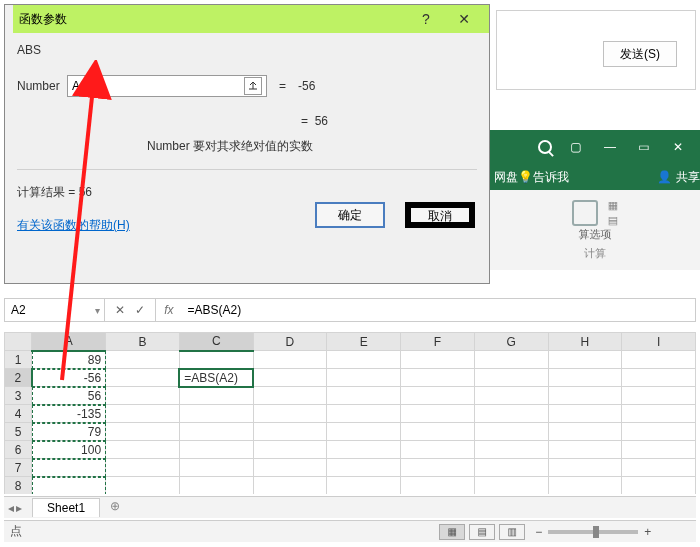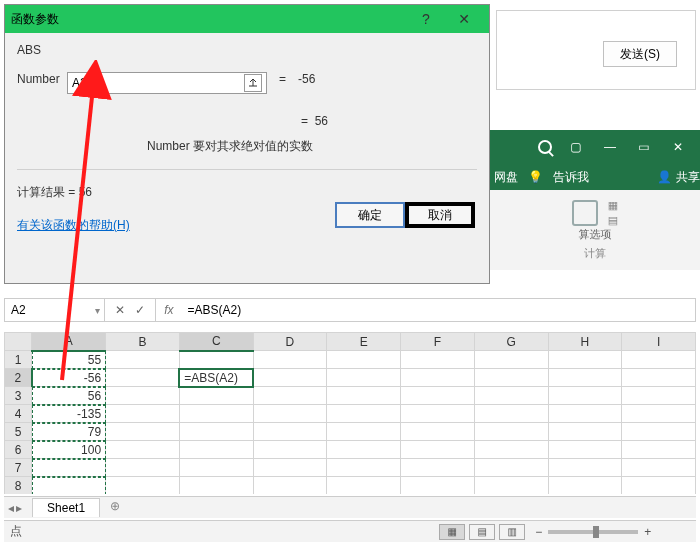--- a/index.html
+++ b/index.html
@@ -1,52 +1,52 @@
 <!DOCTYPE html>
 <html><head>
 <meta charset="utf-8">
 <style>
   * { box-sizing: border-box; margin: 0; padding: 0; font-family: "Microsoft YaHei", sans-serif; }
   body { width: 700px; height: 547px; position: relative; overflow: hidden; background: #fff; font-size: 12px; }
 
   
   .dialog { position: absolute; left: 4px; top: 4px; width: 486px; height: 280px; background: #f0f0f0; border: 1px solid #888; z-index: 20; }
-  .dlg-title { height: 28px; background: #22c55e; display: flex; align-items: center; padding: 0 6px; font-size: 12px; }
+  .dlg-title { height: 28px; background: #bef264; display: flex; align-items: center; padding: 0 6px; font-size: 12px; margin-left: 8px; }
   .dlg-title .spacer { flex: 1; }
   .dlg-title .tbtn { width: 38px; height: 28px; display: flex; align-items: center; justify-content: center; font-size: 14px; color: #333; }
   .dlg-body { padding: 10px 12px 8px 12px; position: relative; font-size: 12px; color: #333; }
   .dlg-body .fn-name { margin-bottom: 15px; }
-  .dlg-body .num-row { display: flex; height: 28px; }
+  .dlg-body .num-row { display: flex; align-items: center; height: 28px; }
   .dlg-body .num-row label { width: 50px; }
   .dlg-body .num-input { width: 200px; height: 22px; border: 1px solid #999; background: #fff; padding: 0 4px; position: relative; display: flex; align-items: center; }
   .dlg-body .num-input input { border: none; outline: none; flex: 1; font-size: 12px; }
   .dlg-body .num-input .ref-btn { width: 18px; height: 18px; border: 1px solid #999; background: #fff; display: flex; align-items: center; justify-content: center; }
   .dlg-body .eq { margin: 0 12px; }
   .dlg-body .second-eq { margin-left: 284px; margin-top: 14px; }
   .dlg-body .desc1 { margin-top: 18px; color: #222; }
   .dlg-body .desc2 { margin-top: 10px; margin-left: 130px; }
   .dlg-body .hr { border-top: 1px solid #d0d0d0; margin-top: 14px; }
   .dlg-body .result-row { margin-top: 14px; }
   .dlg-body .help-link { color: #0066cc; text-decoration: underline; display: inline-block; margin-top: 16px; cursor: pointer; }
-  .dlg-btns { position: absolute; right: 14px; bottom: 14px; display: flex; gap: 0; }
-  .dlg-btns button { width: 70px; height: 26px; border: 4px solid #000000; background: #f6f6f6; font-size: 12px; cursor: pointer; }
+  .dlg-btns { position: absolute; right: 14px; bottom: 14px; display: flex; gap: 20px; }
+  .dlg-btns button { width: 70px; height: 26px; border: 6px solid #000000; background: #f6f6f6; font-size: 12px; cursor: pointer; }
   .dlg-btns button.primary { border: 2px solid #4a7dbf; }
 
   
   .send-panel { position: absolute; right: 4px; top: 10px; width: 200px; height: 80px; border: 1px solid #d0d0d0; background: #fff; z-index: 5; }
   .send-btn { position: absolute; right: 18px; top: 30px; width: 74px; height: 26px; border: 1px solid #c0c0c0; background: #fdfdfd; font-size: 12px; }
 
   
   .xl-topbar { position: absolute; right: 0; top: 130px; width: 210px; height: 34px; background: #217346; display: flex; align-items: center; justify-content: flex-end; gap: 14px; padding: 0 12px; color: #fff; z-index: 6; }
   .xl-topbar .winbtn { width: 20px; height: 20px; display: flex; align-items: center; justify-content: center; }
   .xl-topbar .search-ic { border:2px solid #fff; width:14px; height:14px; border-radius:50%; position:relative; }
   .xl-topbar .search-ic::after { content:''; position:absolute; width:6px; height:2px; background:#fff; transform:rotate(45deg); bottom:-3px; right:-4px; }
 
   
-  .xl-ribbon { position: absolute; right: 0; top: 164px; width: 210px; height: 26px; background: #217346; display: flex; align-items: center; color: #fff; padding-left: 4px; gap: 10px; z-index: 6; font-size: 12px; }
+  .xl-ribbon { position: absolute; right: 0; top: 164px; width: 210px; height: 26px; background: #217346; display: flex; align-items: center; color: #fff; padding-left: 4px; z-index: 6; font-size: 12px; }
   .xl-ribbon .bulb { color: #fff; }
 
   
   .xl-ribicons { position: absolute; right: 0; top: 190px; width: 210px; height: 80px; background: #f3f3f3; z-index: 6; display: flex; flex-direction: column; align-items: center; justify-content: center; color: #9aa; font-size: 11px; }
   .xl-ribicons .ic-row { display: flex; gap: 10px; align-items: center; }
   .xl-ribicons .ic-calc { width: 26px; height: 26px; border: 2px solid #9aa; border-radius: 3px; position: relative; }
   .xl-ribicons .glabel { color: #888; margin-top: 4px; }
 
   
   .fbar { position: absolute; left: 4px; top: 298px; width: 692px; height: 24px; display: flex; align-items: center; border: 1px solid #ccc; background: #fff; z-index: 4; }
@@ -180,21 +180,21 @@
           <th class="colh sel">C</th>
           <th class="colh ">D</th>
           <th class="colh ">E</th>
           <th class="colh ">F</th>
           <th class="colh ">G</th>
           <th class="colh ">H</th>
           <th class="colh ">I</th>
         </tr>
         <tr>
           <th class="rowh ">1</th>
-          <td class="cell-marquee">55</td>
+          <td class="cell-marquee">89</td>
           <td class=""></td>
           <td class=""></td>
           <td class=""></td>
           <td class=""></td>
           <td class=""></td>
           <td class=""></td>
           <td class=""></td>
           <td class=""></td>
         </tr>
         <tr>

